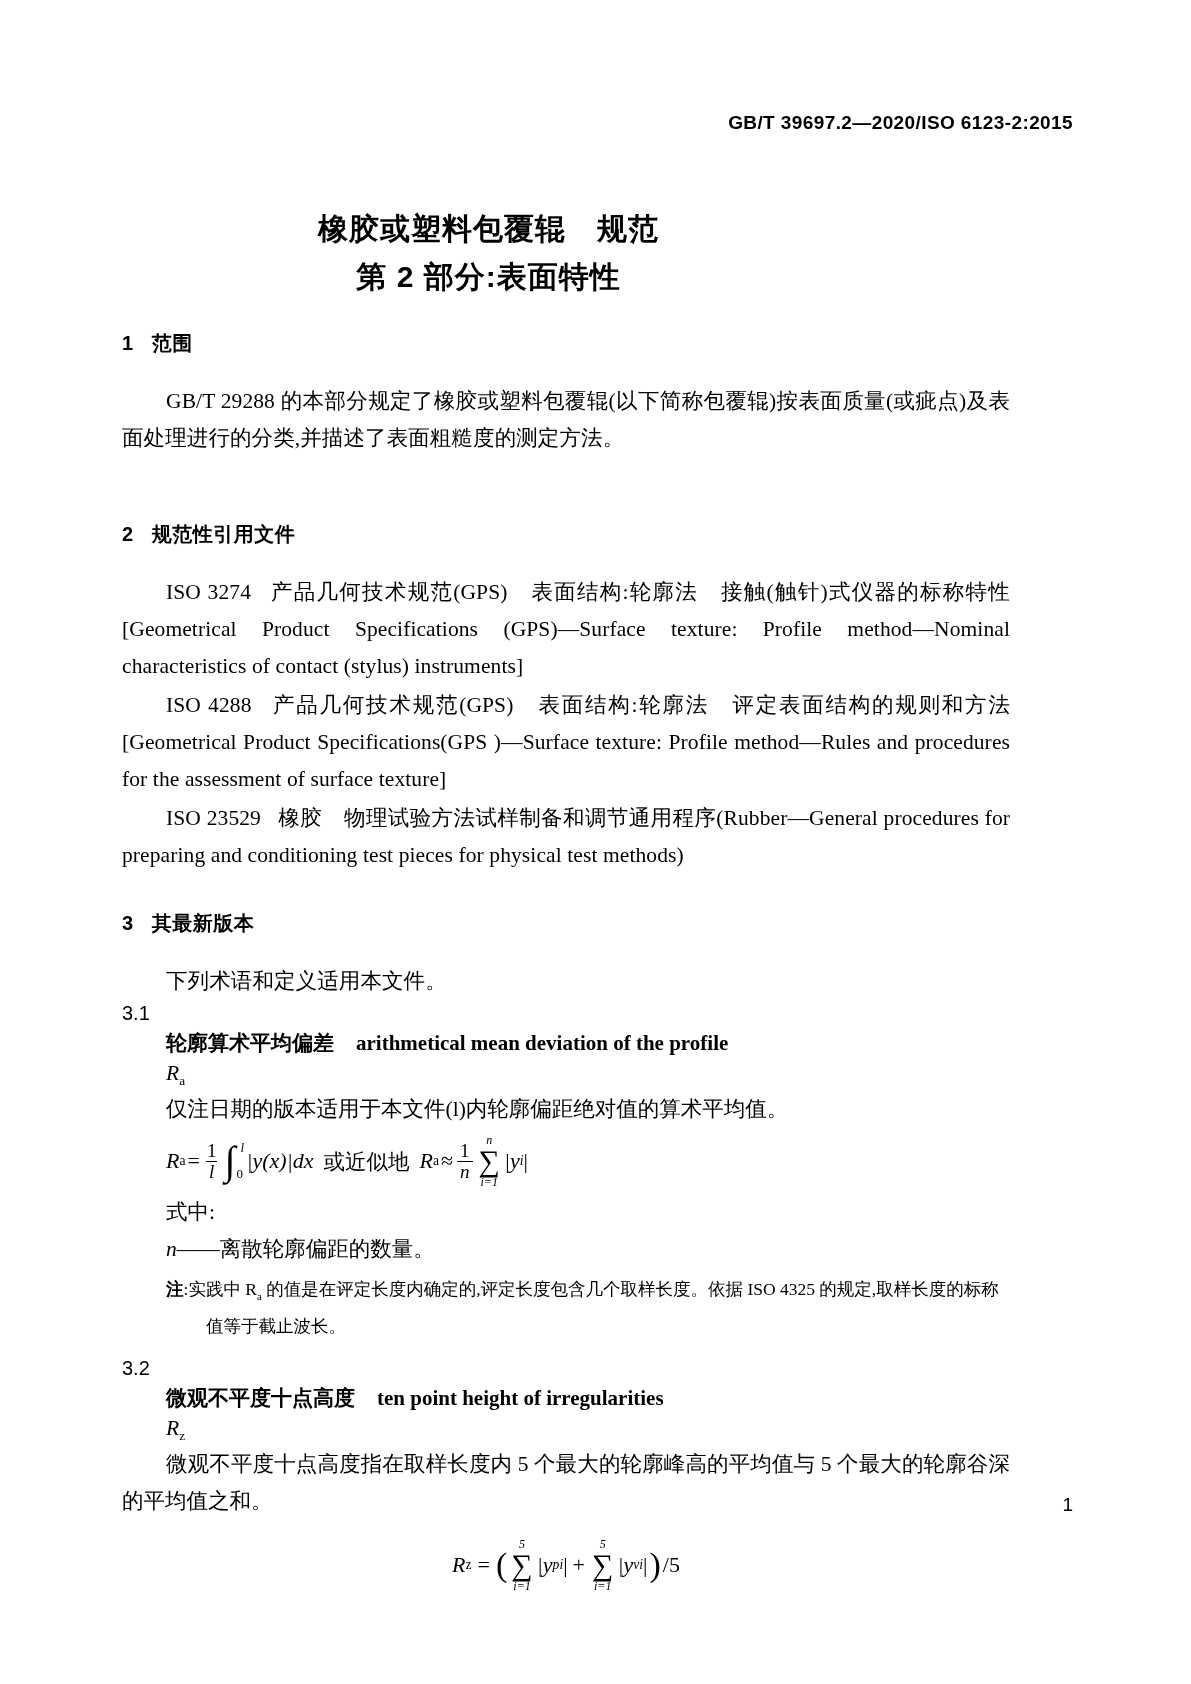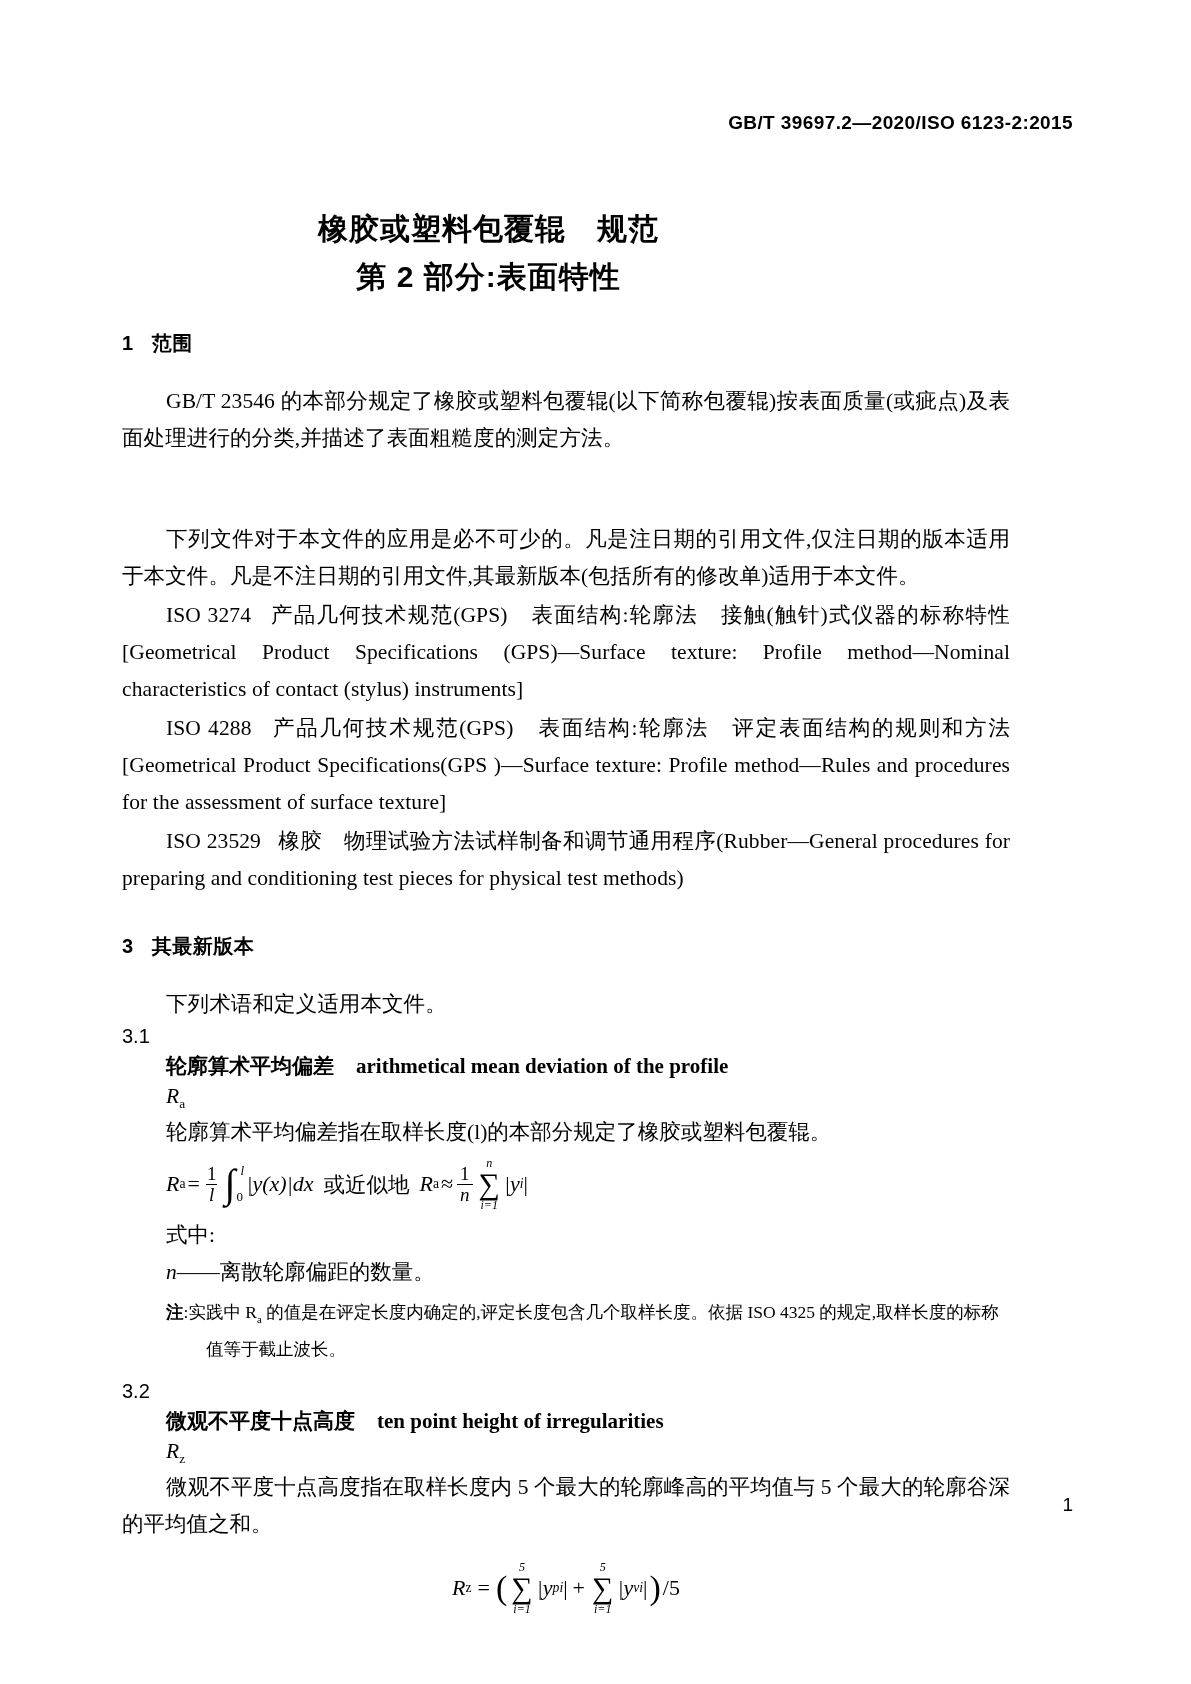--- a/index.html
+++ b/index.html
@@ -193,25 +193,27 @@
   <div class="doc-title">
     <span>橡胶或塑料包覆辊　规范</span>
     <span class="line2">第 2 部分:表面特性</span>
   </div>
 
   <div class="body">
 
     <h2 class="section">
       <span class="num">1</span><span>范围</span>
     </h2>
-    <p class="para gap">GB/T 23546 的本部分规定了橡胶或塑料包覆辊(以下简称包覆辊)按表面质量(或疵点)及表面处理进行的分类,并描述了表面粗糙度的测定方法。</p>
+    <p class="para gap">GB/T 29288 的本部分规定了橡胶或塑料包覆辊(以下简称包覆辊)按表面质量(或疵点)及表面处理进行的分类,并描述了表面粗糙度的测定方法。</p>
 
     <div class="sec-space"></div>
 
-    <p class="para">下列文件对于本文件的应用是必不可少的。凡是注日期的引用文件,仅注日期的版本适用于本文件。凡是不注日期的引用文件,其最新版本(包括所有的修改单)适用于本文件。</p>
+    <h2 class="section">
+      <span class="num">2</span><span>规范性引用文件</span>
+    </h2>
 
     <p class="para">
       <span>ISO 3274</span>&nbsp;&nbsp;&nbsp;<span>产品几何技术规范(GPS)　表面结构:轮廓法　接触(触针)式仪器的标称特性</span><span>[Geometrical Product Specifications (GPS)—Surface texture: Profile method—Nominal characteristics of contact (stylus) instruments]</span>
     </p>
 
     <p class="para">
       <span>ISO 4288</span>&nbsp;&nbsp;&nbsp;<span>产品几何技术规范(GPS)　表面结构:轮廓法　评定表面结构的规则和方法</span><span>[Geometrical Product Specifications(GPS )—Surface texture: Profile method—Rules and procedures for the assessment of surface texture]</span>
     </p>
 
     <p class="para">
@@ -225,21 +227,21 @@
     </h2>
     <p class="para">下列术语和定义适用本文件。</p>
 
     <p class="defnum">3.1</p>
     <p class="defterm">
       <span>轮廓算术平均偏差</span><span class="en">arithmetical mean deviation of the profile</span>
     </p>
     <p class="defsym">
       <span>R</span><sub class="sm">a</sub>
     </p>
-    <p class="defbody" style="margin-left:0;text-indent:44px;">轮廓算术平均偏差指在取样长度(l)的本部分规定了橡胶或塑料包覆辊。</p>
+    <p class="defbody" style="margin-left:0;text-indent:44px;">仅注日期的版本适用于本文件(l)内轮廓偏距绝对值的算术平均值。</p>
 
     <div class="mathline">
       <span class="math">
         <span>R</span>
           <sub class="sm">a</sub>
       </span>
       <span class="math nonit">=</span>
       <span class="frac math">
         <span class="num nonit">1</span>
         <span class="den">l</span>

